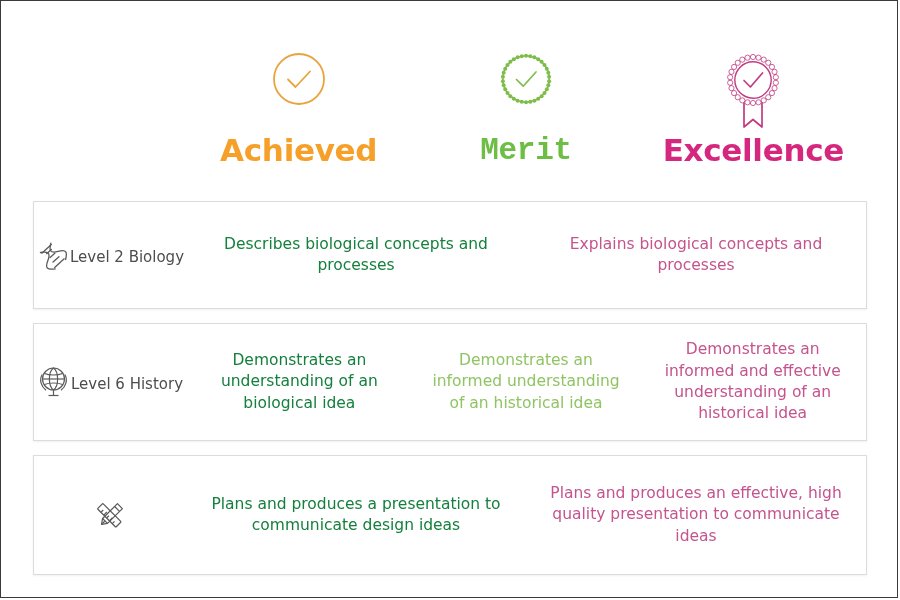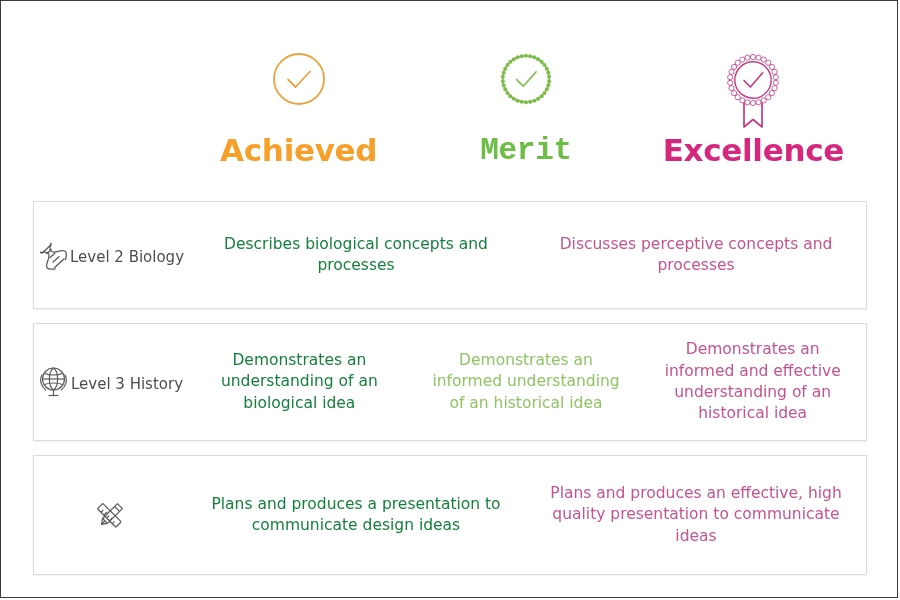--- a/index.html
+++ b/index.html
@@ -241,42 +241,42 @@
               <line x1="13.8" y1="11" x2="20.2" y2="11"></line>
               <line x1="13.8" y1="16.2" x2="20.2" y2="16.2"></line>
               <line x1="13.0" y1="21.5" x2="21.0" y2="21.5"></line>
               <line x1="10.6" y1="26.6" x2="23.4" y2="26.6"></line>
             </g>
           </svg>
         </div>
         <div class="subject-label">Level 2 Biology</div>
       </div>
       <div class="crit-cell c-achieved">Describes biological concepts and processes</div>
-      <div class="crit-cell c-excellence">Discusses perceptive concepts and processes</div>
+      <div class="crit-cell c-excellence">Explains biological concepts and processes</div>
     </div>
 
     <div class="row row-2">
       <div class="subject-cell">
         <div class="subject-icon">
           <svg width="34" height="36" viewBox="0 0 34 36">
             <g fill="none" stroke="#5a5a5a" stroke-width="1.2">
               <circle cx="16.5" cy="15" r="11"></circle>
               <path d="M16.5,4 C11,8 11,22 16.5,26 C22,22 22,8 16.5,4 Z"></path>
               <line x1="5.5" y1="15" x2="27.5" y2="15"></line>
               <path d="M7.5,9.5 C12,11.5 21,11.5 25.5,9.5"></path>
               <path d="M7.5,20.5 C12,18.5 21,18.5 25.5,20.5"></path>
 
               <path d="M27.8,10.5 C31,15.5 29,22.5 24,26.2"></path>
               <path d="M5.2,10.5 C2,15.5 4,22.5 9,26.2"></path>
               <line x1="16.5" y1="26" x2="16.5" y2="31"></line>
               <line x1="11.5" y1="31.5" x2="21.5" y2="31.5"></line>
             </g>
           </svg>
         </div>
-        <div class="subject-label">Level 3 History</div>
+        <div class="subject-label">Level 6 History</div>
       </div>
       <div class="crit-cell c-achieved">Demonstrates an understanding of an biological idea</div>
       <div class="crit-cell c-merit">Demonstrates an informed understanding of an historical idea</div>
       <div class="crit-cell c-excellence">Demonstrates an informed and effective understanding of an historical idea</div>
     </div>
 
     <div class="row row-3">
       <div class="subject-cell">
         <div class="subject-icon">
           <svg width="34" height="34" viewBox="0 0 34 34">

